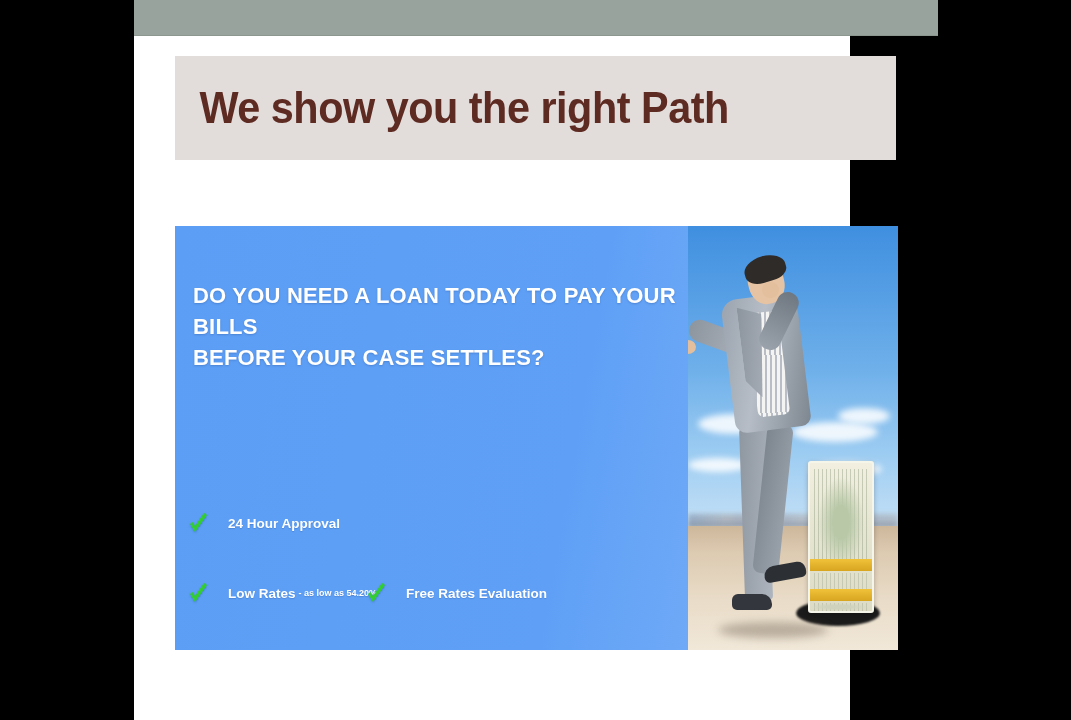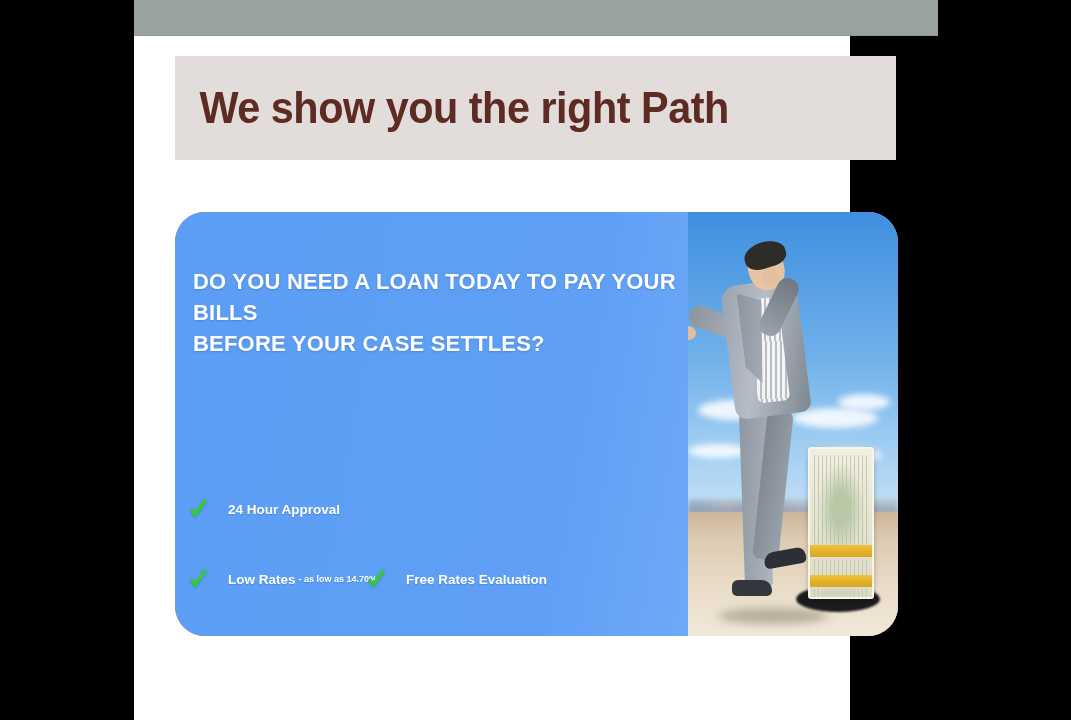--- a/index.html
+++ b/index.html
@@ -45,25 +45,24 @@
     font-weight:bold;
     letter-spacing:-0.5px;
     font-family:"Liberation Sans Narrow","Liberation Sans", sans-serif;
     transform:scaleX(0.94);
     transform-origin:left center;
     white-space:nowrap;
   }
 
   
   #banner {
-    position:absolute; left:41px; top:212px;
+    position:absolute; left:41px; top:226px;
     width:723px; height:424px;
     overflow:hidden;
     background:#ef4444;
-    border-radius:30px;
   }
   #banner-bg {
     position:absolute; inset:0;
     background:
       linear-gradient(100deg,#5c9ef5 0%, #5fa0f6 55%, #72abf7 78%, #8dbbf9 100%);
   }
 
   
   #photo {
     position:absolute; right:0; top:0;
@@ -345,21 +344,21 @@
         </div>
 
         <div class="brow">
           <div class="bitem first">
             <span class="check">
               <svg width="19" height="21" viewBox="0 0 19 21">
                 <path d="M1 11 L6 19 L18 2 L15 0 L6 13 L3.5 9 Z" fill="#33cc33"></path>
               </svg>
             </span>
             <span class="blabel">Low Rates</span>
-            <span class="blabel bsmall">- as low as 14.70%</span>
+            <span class="blabel bsmall">- as low as 54.20%</span>
           </div>
           <div class="bitem">
             <span class="check">
               <svg width="19" height="21" viewBox="0 0 19 21">
                 <path d="M1 11 L6 19 L18 2 L15 0 L6 13 L3.5 9 Z" fill="#33cc33"></path>
               </svg>
             </span>
             <span class="blabel">Free Rates Evaluation</span>
           </div>
         </div>

